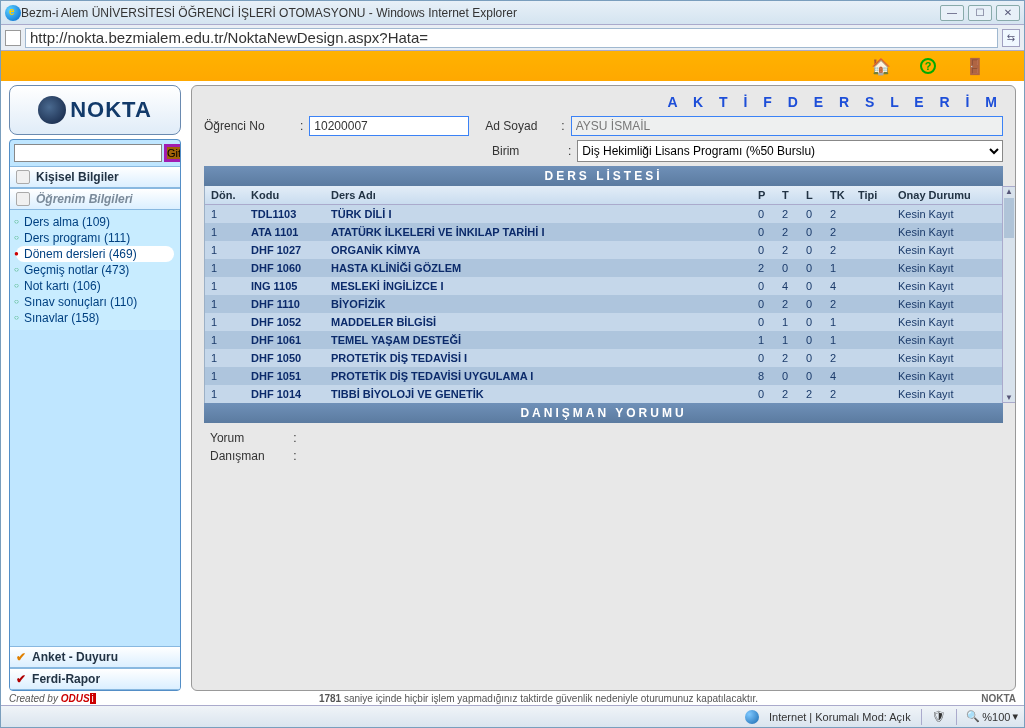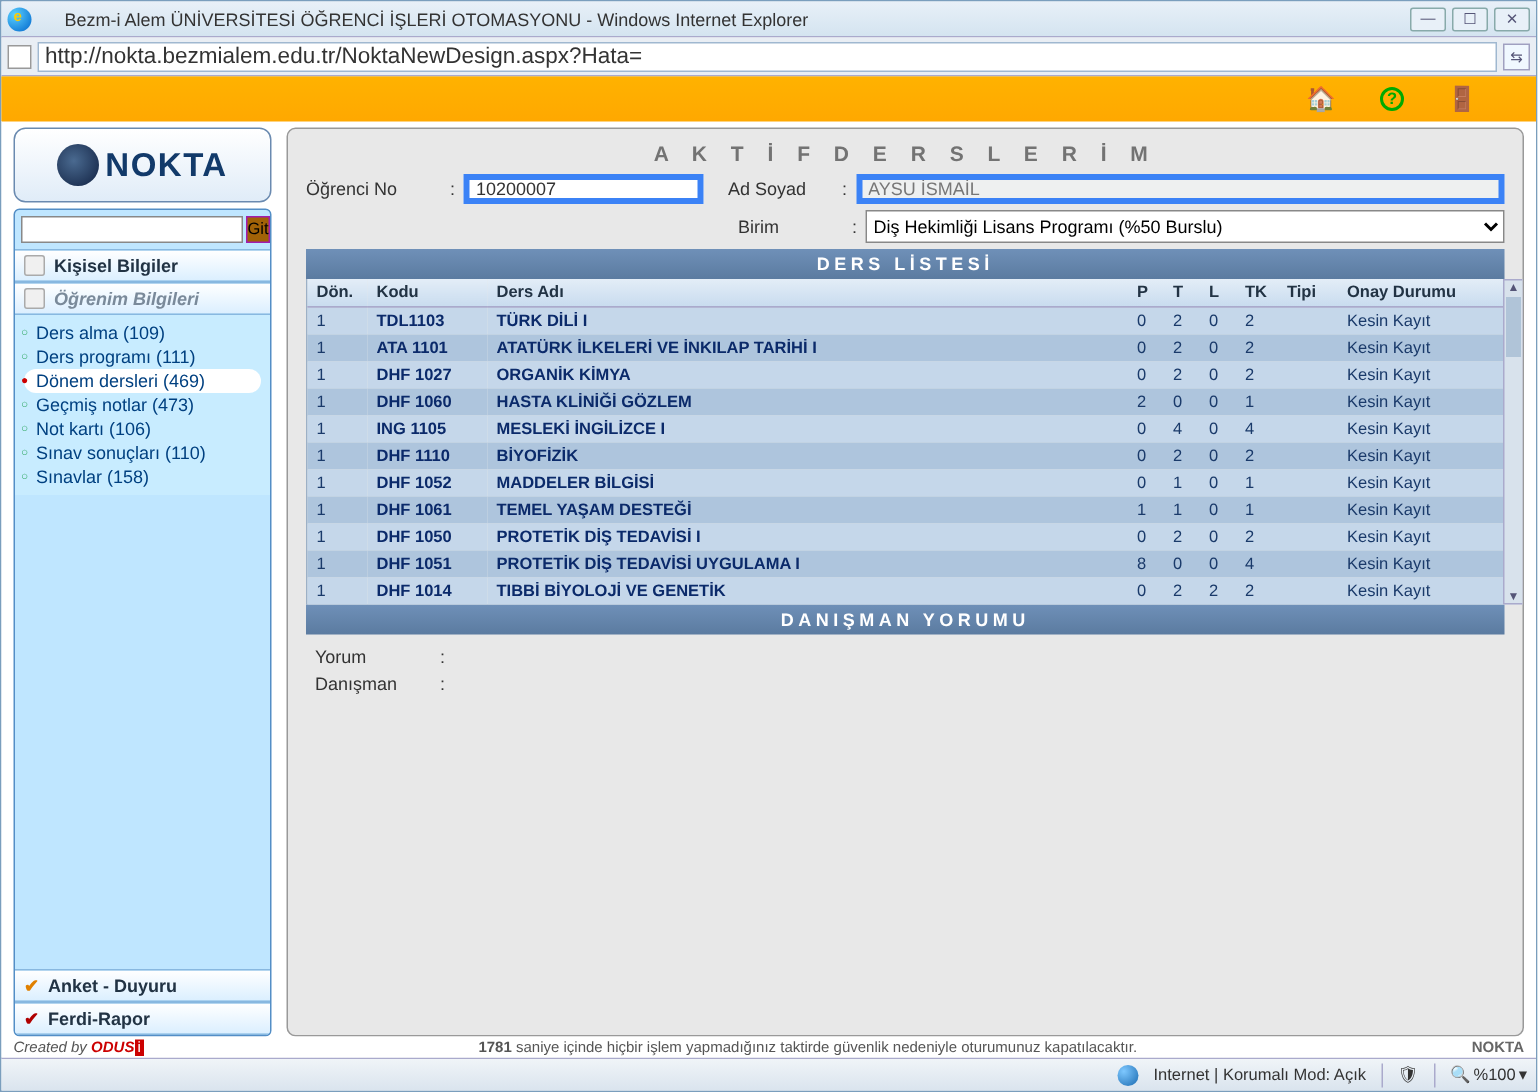--- a/index.html
+++ b/index.html
@@ -1,21 +1,21 @@
 <!DOCTYPE html>
 <html><head>
 <meta charset="utf-8">
 <style>
 * { margin: 0; padding: 0; box-sizing: border-box; font-family: Tahoma, Arial, sans-serif; }
 body { background: #fff; overflow: hidden; width: 1025px; height: 728px; }
 
 
 .window-frame { width: 1025px; height: 728px; border: 1px solid #7a9ebd; background: #fff; display: flex; flex-direction: column; }
 .titlebar { height: 24px; background: linear-gradient(#e8f0f8,#d4e4f0); display: flex; align-items: center; padding: 0 4px; font-size: 12px; color: #333; border-bottom: 1px solid #aac; justify-content: space-between; }
-.titlebar .left { display: flex; align-items: center; gap: 22px; }
+.titlebar .left { display: flex; align-items: center; gap: 0; }
 .titlebar .ie-icon { width: 16px; height: 16px; background: radial-gradient(circle at 30% 30%, #5bd0ff, #0066cc); border-radius: 50%; position: relative; }
 .titlebar .ie-icon:after { content: "e"; color: #ffcc00; font-weight: bold; font-size: 10px; position: absolute; left: 4px; top: 1px; }
 .win-buttons { display: flex; gap: 4px; }
 .win-btn { width: 24px; height: 16px; border: 1px solid #8aa; background: #e8f0f8; border-radius: 2px; display: flex; align-items: center; justify-content: center; font-size: 10px; color: #557; cursor: default; }
 .addrbar { height: 26px; background: #e9eef4; display: flex; align-items: center; padding: 0 4px; border-bottom: 1px solid #aac; gap: 4px; }
 .addrbar .page-icon { width: 16px; height: 16px; background: #fff; border: 1px solid #999; }
 .url-input { flex: 1; height: 20px; border: 1px solid #a0b8d0; background: #fff; padding: 0 4px; font-size: 15px; color: #333; }
 .compat-icon { width: 18px; height: 18px; border: 1px solid #a0a0c0; background: #f0f8ff; display: flex; align-items: center; justify-content: center; font-size: 10px; color: #557; }
 
 
@@ -25,40 +25,40 @@
 .main-row { flex: 1; display: flex; padding: 4px 8px 0 8px; gap: 10px; overflow: hidden; }
 
 .left-col { width: 172px; display: flex; flex-direction: column; }
 .logo-box { height: 50px; background: linear-gradient(#fff,#e0ecf8); border: 1px solid #6a8ab0; border-radius: 8px; display: flex; align-items: center; justify-content: center; margin-bottom: 4px; }
 .logo-box .mark { width: 28px; height: 28px; background: radial-gradient(circle at 40% 40%, #4a6a90, #102040); border-radius: 50%; margin-right: 4px; }
 .logo-box .text { font-weight: bold; font-size: 22px; color: #123a6a; letter-spacing: 1px; }
 
 .sidebar { background: #bfe6ff; border: 1px solid #538ec6; border-radius: 4px; flex: 1; display: flex; flex-direction: column; font-size: 12px; overflow: hidden; }
 .search-row { display: flex; padding: 4px; gap: 2px; }
 .search-row input { flex: 1; border: 1px solid #888; height: 18px; font-size: 11px; padding: 0 2px; }
-.search-row button { width: 36px; height: 18px; font-size: 11px; background: #a16207; border: 1px solid #a21caf; cursor: pointer; }
+.search-row button { width: 36px; height: 18px; font-size: 11px; background: #a16207; border: 3px solid #a21caf; cursor: pointer; }
 .accordion-hdr { background: linear-gradient(#fff,#dbefff); border-top: 1px solid #88b8e0; border-bottom: 1px solid #88b8e0; padding: 3px 6px; font-weight: bold; color: #234; display: flex; align-items: center; gap: 6px; cursor: pointer; }
 .accordion-hdr.dim { color: #7a8a9a; font-style: italic; }
 .accordion-hdr .pic { width: 14px; height: 14px; background: #f0f0f0; border: 1px solid #aaa; border-radius: 2px; }
 .menu-list { padding: 4px 6px; background: #c8ecff; }
 .menu-item { color: #004080; padding: 1px 0 1px 8px; white-space: nowrap; cursor: pointer; position: relative; }
 .menu-item:before { content: "○"; color: #3a6; font-size: 8px; position: absolute; left: -2px; top: 3px; }
 .menu-item.active { background: #fff; border-radius: 8px; }
 .menu-item.active:before { content: "●"; color: #c00; }
 .sidebar-spacer { flex: 1; background: #bfe6ff; }
 .sidebar-bottom .accordion-hdr { font-style: normal; }
 .check-icon { color: #e08000; font-weight: bold; }
 .check-icon2 { color: #b00000; font-weight: bold; }
 
 .right-col { flex: 1; background: #e8e8e8; border: 1px solid #999; border-radius: 6px; padding: 8px 12px; display: flex; flex-direction: column; overflow: hidden; }
-.page-title { text-align: center; font-size: 14px; letter-spacing: 6px; color: #737373; font-weight: bold; margin-bottom: 6px; }
+.page-title { text-align: right; font-size: 14px; letter-spacing: 6px; color: #1d4ed8; font-weight: bold; margin-bottom: 6px; }
 .form-row { display: flex; align-items: center; gap: 6px; font-size: 12px; margin-bottom: 4px; }
 .form-row .lbl { color: #333; }
 .form-row .colon { color: #333; }
-.ro-input { border: 4px solid #3b82f6; background: #eef0f0; color: #777; height: 20px; padding: 0 4px; font-size: 12px; }
+.ro-input { border: 1px solid #3b82f6; background: #eef0f0; color: #777; height: 20px; padding: 0 4px; font-size: 12px; }
 .form-row select { flex: 1; height: 22px; border: 1px solid #888; background: #fff; font-size: 12px; }
 
 .section-hdr { background: linear-gradient(#6f90b8,#5b7ba0); color: #fff; text-align: center; font-size: 12px; letter-spacing: 3px; padding: 3px 0; font-weight: bold; }
 .table-wrap { position: relative; border-left: 1px solid #9cb0c6; border-right: 1px solid #9cb0c6; }
 .course-table { width: 100%; border-collapse: collapse; font-size: 11px; color: #1a3a6a; }
 .course-table th { text-align: left; background: linear-gradient(#e3edf7,#c9dcef); padding: 3px 6px; border-bottom: 1px solid #aac; font-weight: bold; color: #234; margin-left: 19px; }
 .course-table td { padding: 3px 6px; }
 .course-table tbody tr:nth-child(odd) { background: #c5d7ea; }
 .course-table tbody tr:nth-child(even) { background: #aec5dd; }
 .course-table td.link { color: #0b2a6a; font-weight: bold; cursor: pointer; }

